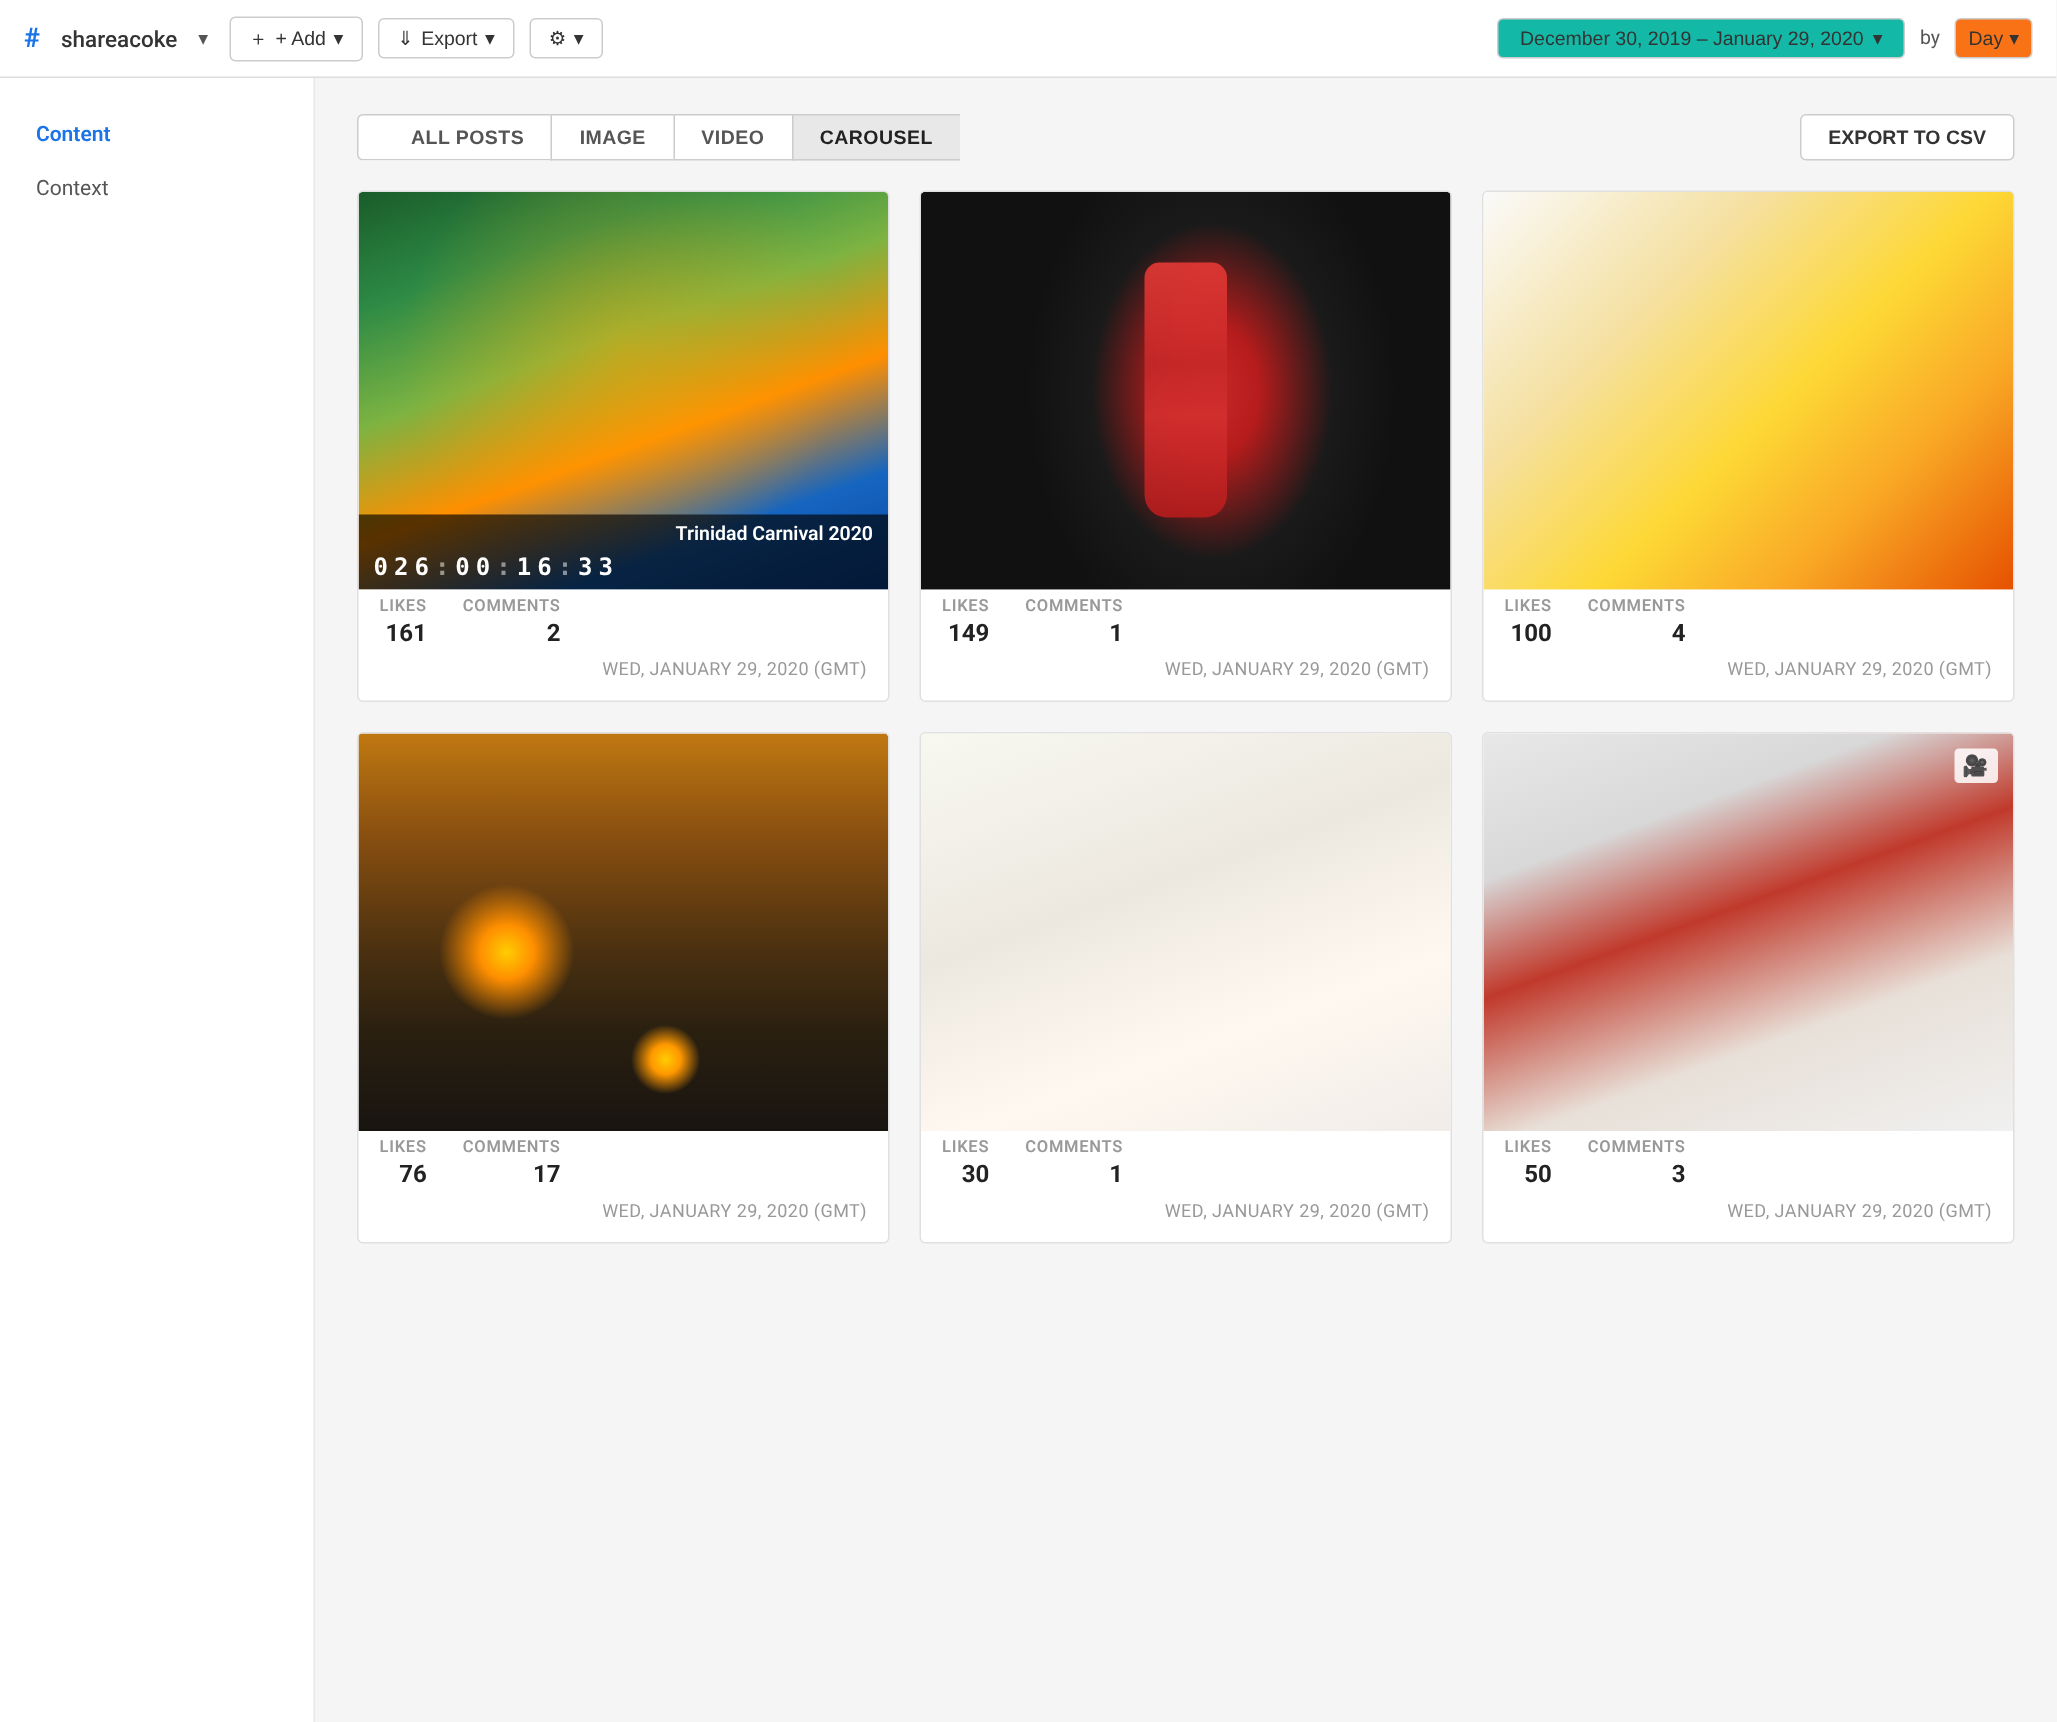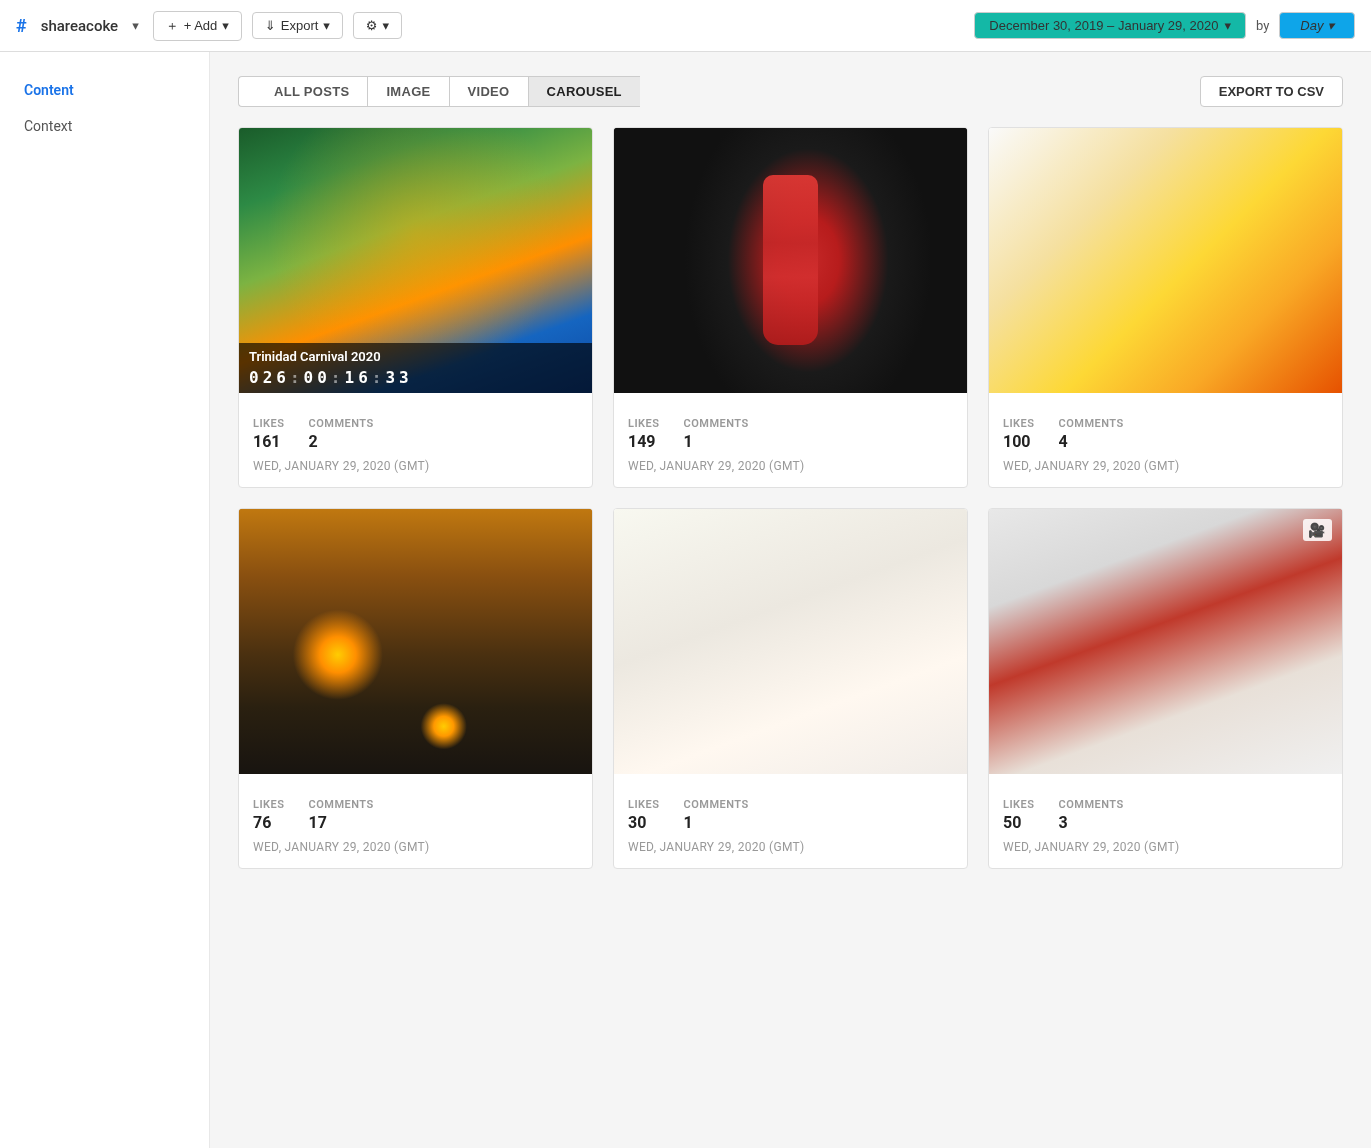--- a/index.html
+++ b/index.html
@@ -20,22 +20,22 @@
       display: flex; align-items: center; gap: 5px; background: #fff; border: 1px solid #ccc;
       border-radius: 4px; padding: 5px 12px; cursor: pointer; font-size: 13px; color: #333;
     }
     .topnav-spacer { flex: 1; }
     .date-range-btn {
       display: flex; align-items: center; gap: 6px; background: #14b8a6; border: 1px solid #ccc;
       border-radius: 4px; padding: 5px 14px; cursor: pointer; font-size: 13px; color: #333;
     }
     .by-label { font-size: 13px; color: #555; }
     .day-btn {
-      display: flex; align-items: center; gap: 4px; background: #0ea5e9; border: 1px solid #ccc;
-      border-radius: 4px; padding: 5px 20px; cursor: pointer; font-size: 13px; color: #333; font-style: italic;
+      display: flex; align-items: center; gap: 4px; background: #f97316; border: 1px solid #ccc;
+      border-radius: 4px; padding: 5px 8px; cursor: pointer; font-size: 13px; color: #333;
     }
 
     
     .layout { display: flex; min-height: calc(100vh - 52px); }
 
     
     .sidebar { width: 210px; background: #fff; border-right: 1px solid #e8e8e8; padding: 20px 0; flex-shrink: 0; }
     .sidebar-item {
       display: flex; align-items: flex-start; padding: 10px 24px; font-size: 14px; cursor: pointer; color: #555;
     }
@@ -65,21 +65,21 @@
     .filter-spacer { flex: 1; }
     .export-csv-btn {
       background: #fff; border: 1px solid #ccc; border-radius: 4px;
       padding: 7px 18px; cursor: pointer; font-size: 13px; font-weight: 700; color: #333;
     }
 
     
     .posts-grid { display: grid; grid-template-columns: repeat(3, 1fr); gap: 20px; margin-bottom: 20px; }
 
     
-    .post-card { background: #fff; border: 1px solid #e0e0e0; border-radius: 4px; overflow: hidden; }
+    .post-card { background: #fff; border: 1px solid #e0e0e0; border-radius: 4px; overflow: hidden; text-align: right; }
     .post-image-wrap { position: relative; width: 100%; padding-top: 75%; overflow: hidden; }
     .post-image-placeholder {
       position: absolute; top: 0; left: 0; right: 0; bottom: 0;
       display: flex; align-items: center; justify-content: center; font-size: 12px; color: #aaa;
     }
 
     
     .img1-overlay {
       position: absolute; bottom: 0; left: 0; right: 0;
       background: rgba(0,0,0,0.65); color: #fff; padding: 6px 10px;
@@ -87,21 +87,21 @@
     }
     .img1-overlay .title { font-size: 13px; margin-bottom: 4px; }
     .img1-countdown { display: flex; gap: 4px; font-family: monospace; font-size: 16px; font-weight: bold; }
 
     .video-icon-wrap {
       position: absolute; top: 10px; right: 10px;
       background: rgba(255,255,255,0.85); border-radius: 3px; padding: 3px 6px;
       display: flex; align-items: center; color: #333; font-size: 14px;
     }
 
-    .post-meta { padding: 24px 14px 14px; }
+    .post-meta { padding: 4px 14px 14px; }
     .post-stats { display: flex; gap: 24px; margin-bottom: 8px; }
     .stat-group { display: flex; flex-direction: column; }
     .stat-label { font-size: 11px; color: #999; font-weight: 600; letter-spacing: 0.5px; text-transform: uppercase; }
     .stat-value { font-size: 16px; font-weight: 700; color: #222; margin-top: 2px; }
     .post-date { font-size: 12px; color: #999; margin-top: 2px; text-transform: uppercase; letter-spacing: 0.3px; }
 
     
     .img1-person {
       position: absolute; top: 0; left: 0; right: 0; bottom: 0;
       background: 

